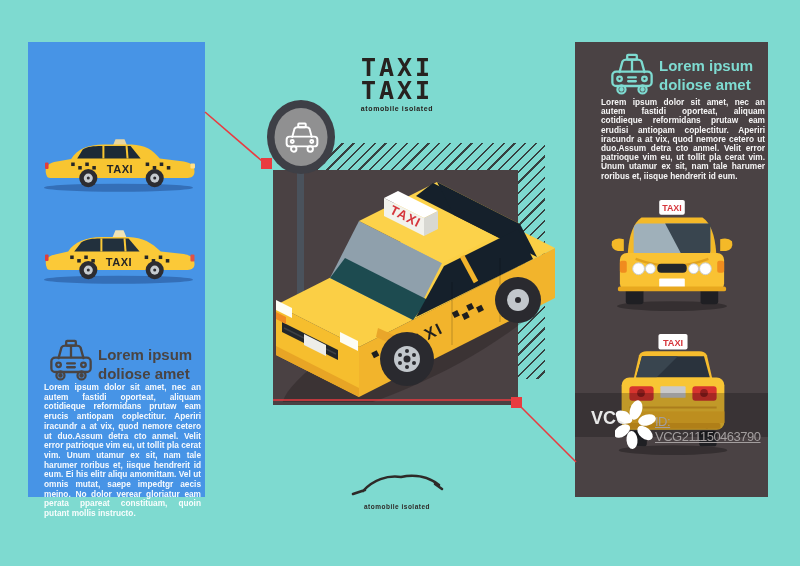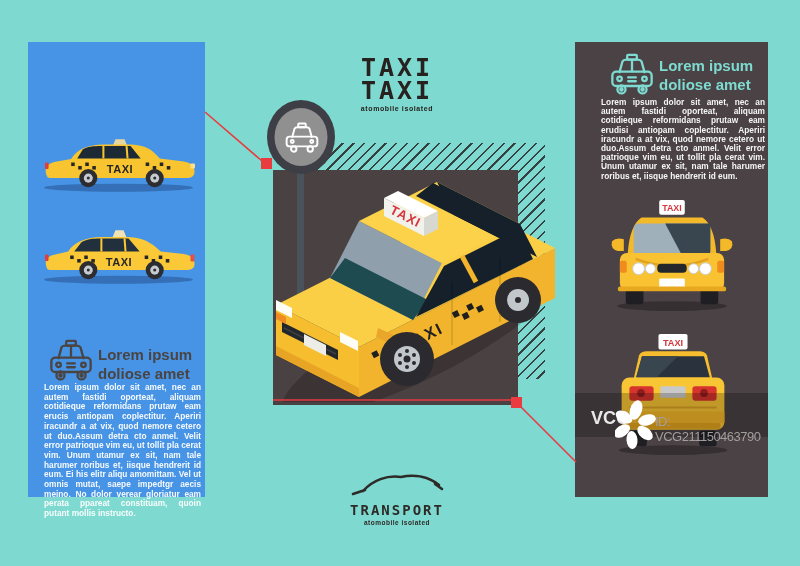--- a/index.html
+++ b/index.html
@@ -23,21 +23,21 @@
   .red-overlay{left:0;top:0;width:800px;height:566px;z-index:8;pointer-events:none;}
   
   .heading{font-size:15px;font-weight:bold;line-height:19px;}
   .heading.dark{color:#4A4442;}
   .heading.teal{color:#7EDBD1;}
   .body-text{color:#FFFFFF;opacity:.95;font-size:8.3px;line-height:9.7px;text-align:justify;font-weight:bold;}
   .body-text.right{line-height:9.2px;}
   
   .wm-band{left:0;top:351px;width:193px;height:44px;background:rgba(0,0,0,0.22);z-index:6;}
   .wm-vcg{left:16px;top:366px;font-size:18px;font-weight:bold;color:#E8E8E8;z-index:7;}
-  .wm-id{left:80px;top:372px;font-size:13px;letter-spacing:-0.5px;color:#A39E9E;z-index:7;}
+  .wm-id{left:80px;top:372px;font-size:13px;letter-spacing:-0.5px;color:#A39E9E;z-index:7;text-decoration:underline;}
   .wm-flower{left:40px;top:356px;width:42px;height:52px;z-index:7;}
   
   .footer-block{left:322px;top:472px;width:150px;text-align:center;color:#2E2A28;z-index:5;}
   .footer-brand{font-family:"DejaVu Sans Mono",monospace;font-weight:bold;font-size:14px;letter-spacing:2px;}
   .footer-sub{font-size:6.5px;font-weight:bold;letter-spacing:0.5px;margin-top:1px;}
   svg text{font-family:"Liberation Sans",sans-serif;}
 </style>
 </head>
 <body>
 
@@ -309,17 +309,16 @@
         <ellipse cx="9" cy="19" rx="5.5" ry="9" transform="rotate(300 9 19)"></ellipse>
       </g>
     </svg>
     <span class="abs wm-id">ID: VCG211150463790</span>
   </div>
 
   <div class="abs footer-block">
     <svg width="96" height="26" viewBox="0 0 96 26" fill="none" stroke="#2E2A28" stroke-width="2.6" stroke-linecap="round">
       <path d="M4,22 L16,18 M14,19 C24,8 38,3 52,5 C66,2 80,5 90,13 M86,12 L93,17"></path>
     </svg>
-    <div class="footer-brand">TRANSPORT</div>
     <div class="footer-sub">atomobile isolated</div>
   </div>
 
 </div>
 
 </body></html>

